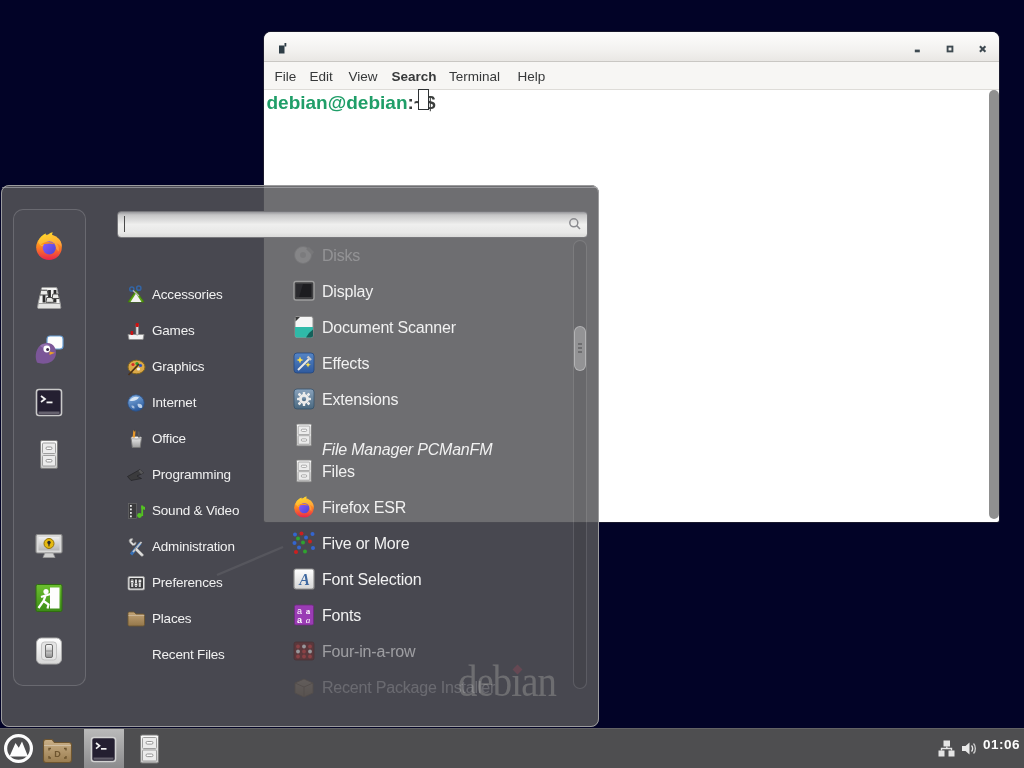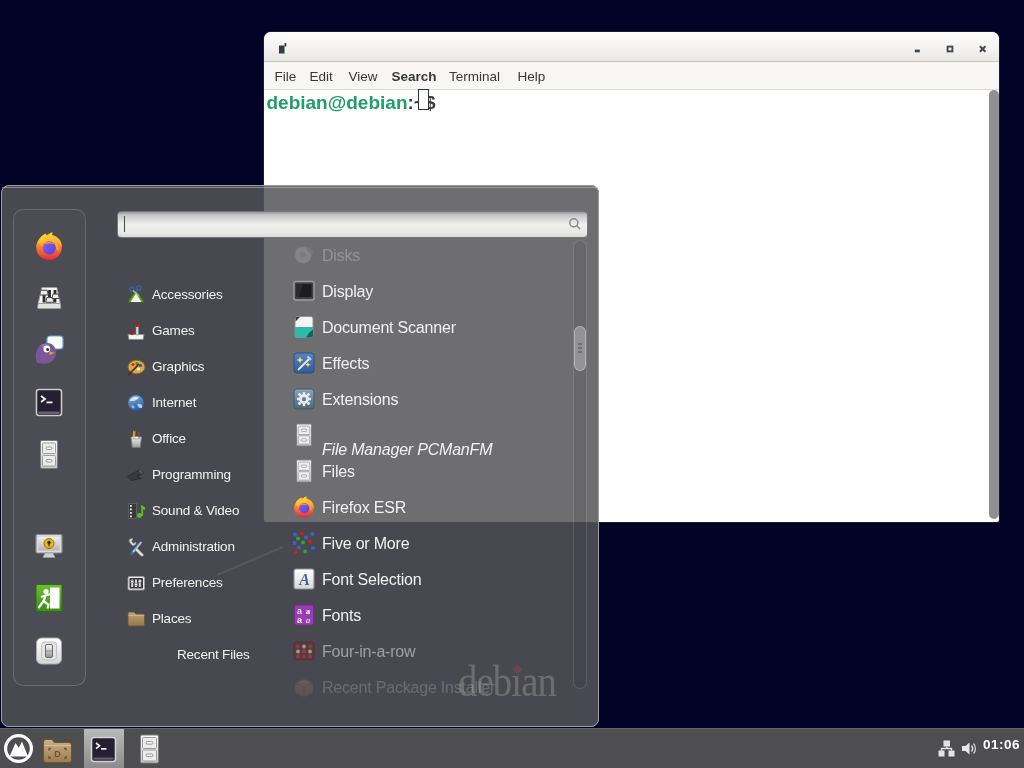--- a/index.html
+++ b/index.html
@@ -178,21 +178,21 @@
   <span class="cat" style="top:287px;">Accessories</span>
   <span class="cat" style="top:323px;">Games</span>
   <span class="cat" style="top:359px;">Graphics</span>
   <span class="cat" style="top:395px;">Internet</span>
   <span class="cat" style="top:431px;text-align:right;">Office</span>
   <span class="cat" style="top:467px;">Programming</span>
   <span class="cat" style="top:503px;">Sound &amp; Video</span>
   <span class="cat" style="top:539px;">Administration</span>
   <span class="cat" style="top:575px;">Preferences</span>
   <span class="cat" style="top:611px;">Places</span>
-  <span class="cat" style="top:647px;margin-left:25px;">Recent Files</span>
+  <span class="cat" style="top:647px;">Recent Files</span>
 
   <span class="app dim28" style="top:247px;">Disks</span>
   <span class="app" style="top:283px;">Display</span>
   <span class="app" style="top:319px;">Document Scanner</span>
   <span class="app" style="top:355px;">Effects</span>
   <span class="app" style="top:391px;">Extensions</span>
   <span class="app" style="top:441px;font-style:italic;">File Manager PCManFM</span>
   <span class="app" style="top:463px;">Files</span>
   <span class="app" style="top:499px;">Firefox ESR</span>
   <span class="app" style="top:535px;">Five or More</span>

